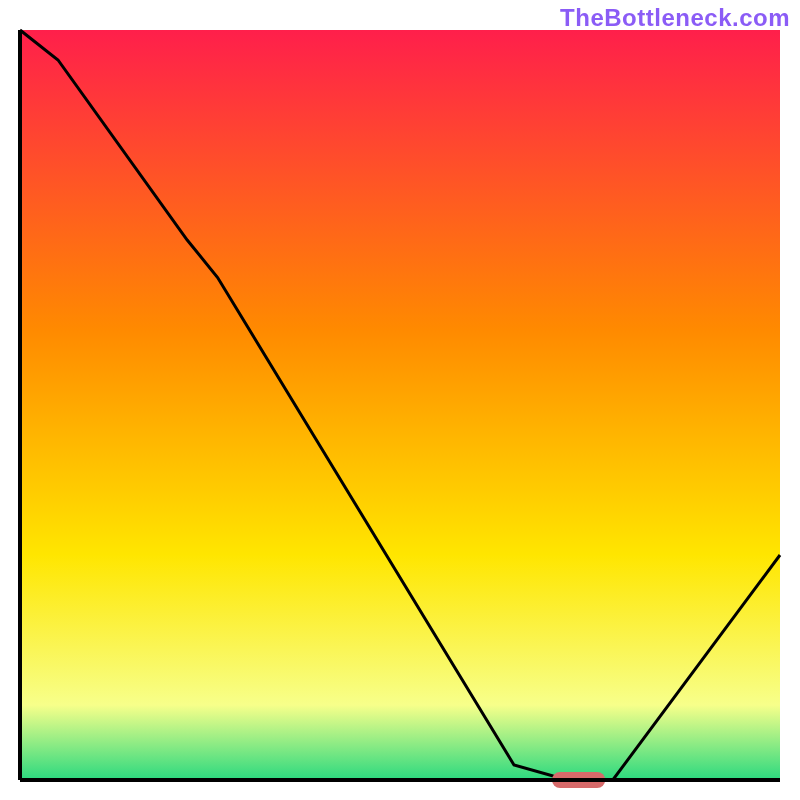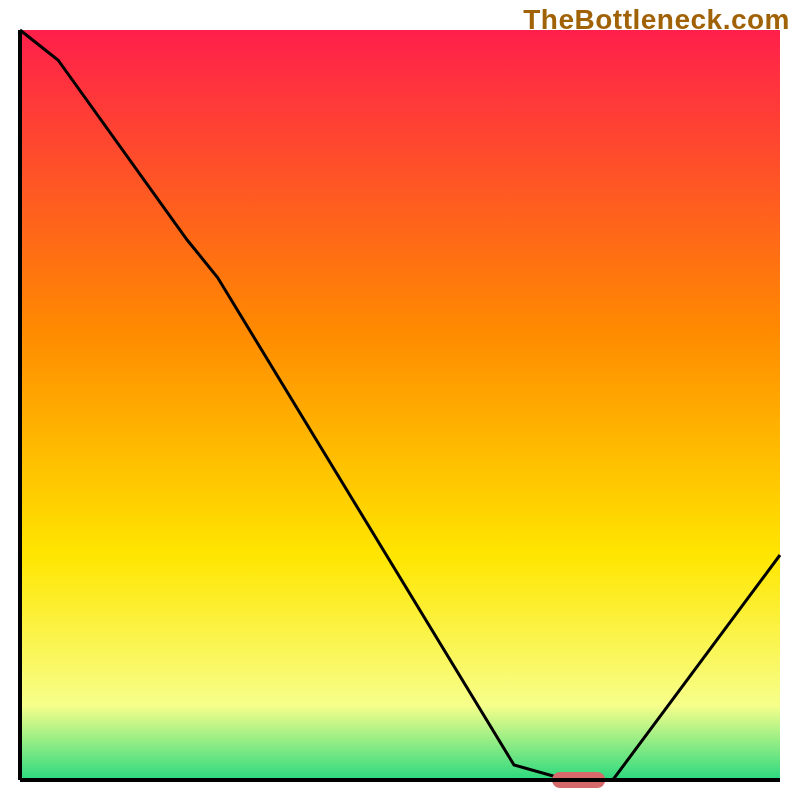--- a/index.html
+++ b/index.html
@@ -13,23 +13,23 @@
   }
   .stage {
     position: relative;
     width: 800px;
     height: 800px;
   }
   .watermark {
     position: absolute;
     top: 4px;
     right: 10px;
-    font-size: 28px;
+    font-size: 24px;
     font-weight: bold;
-    color: #a16207;
+    color: #8b5cf6;
     letter-spacing: 0.5px;
     z-index: 10;
   }
   svg {
     position: absolute;
     top: 0;
     left: 0;
   }
 </style>
 </head>

